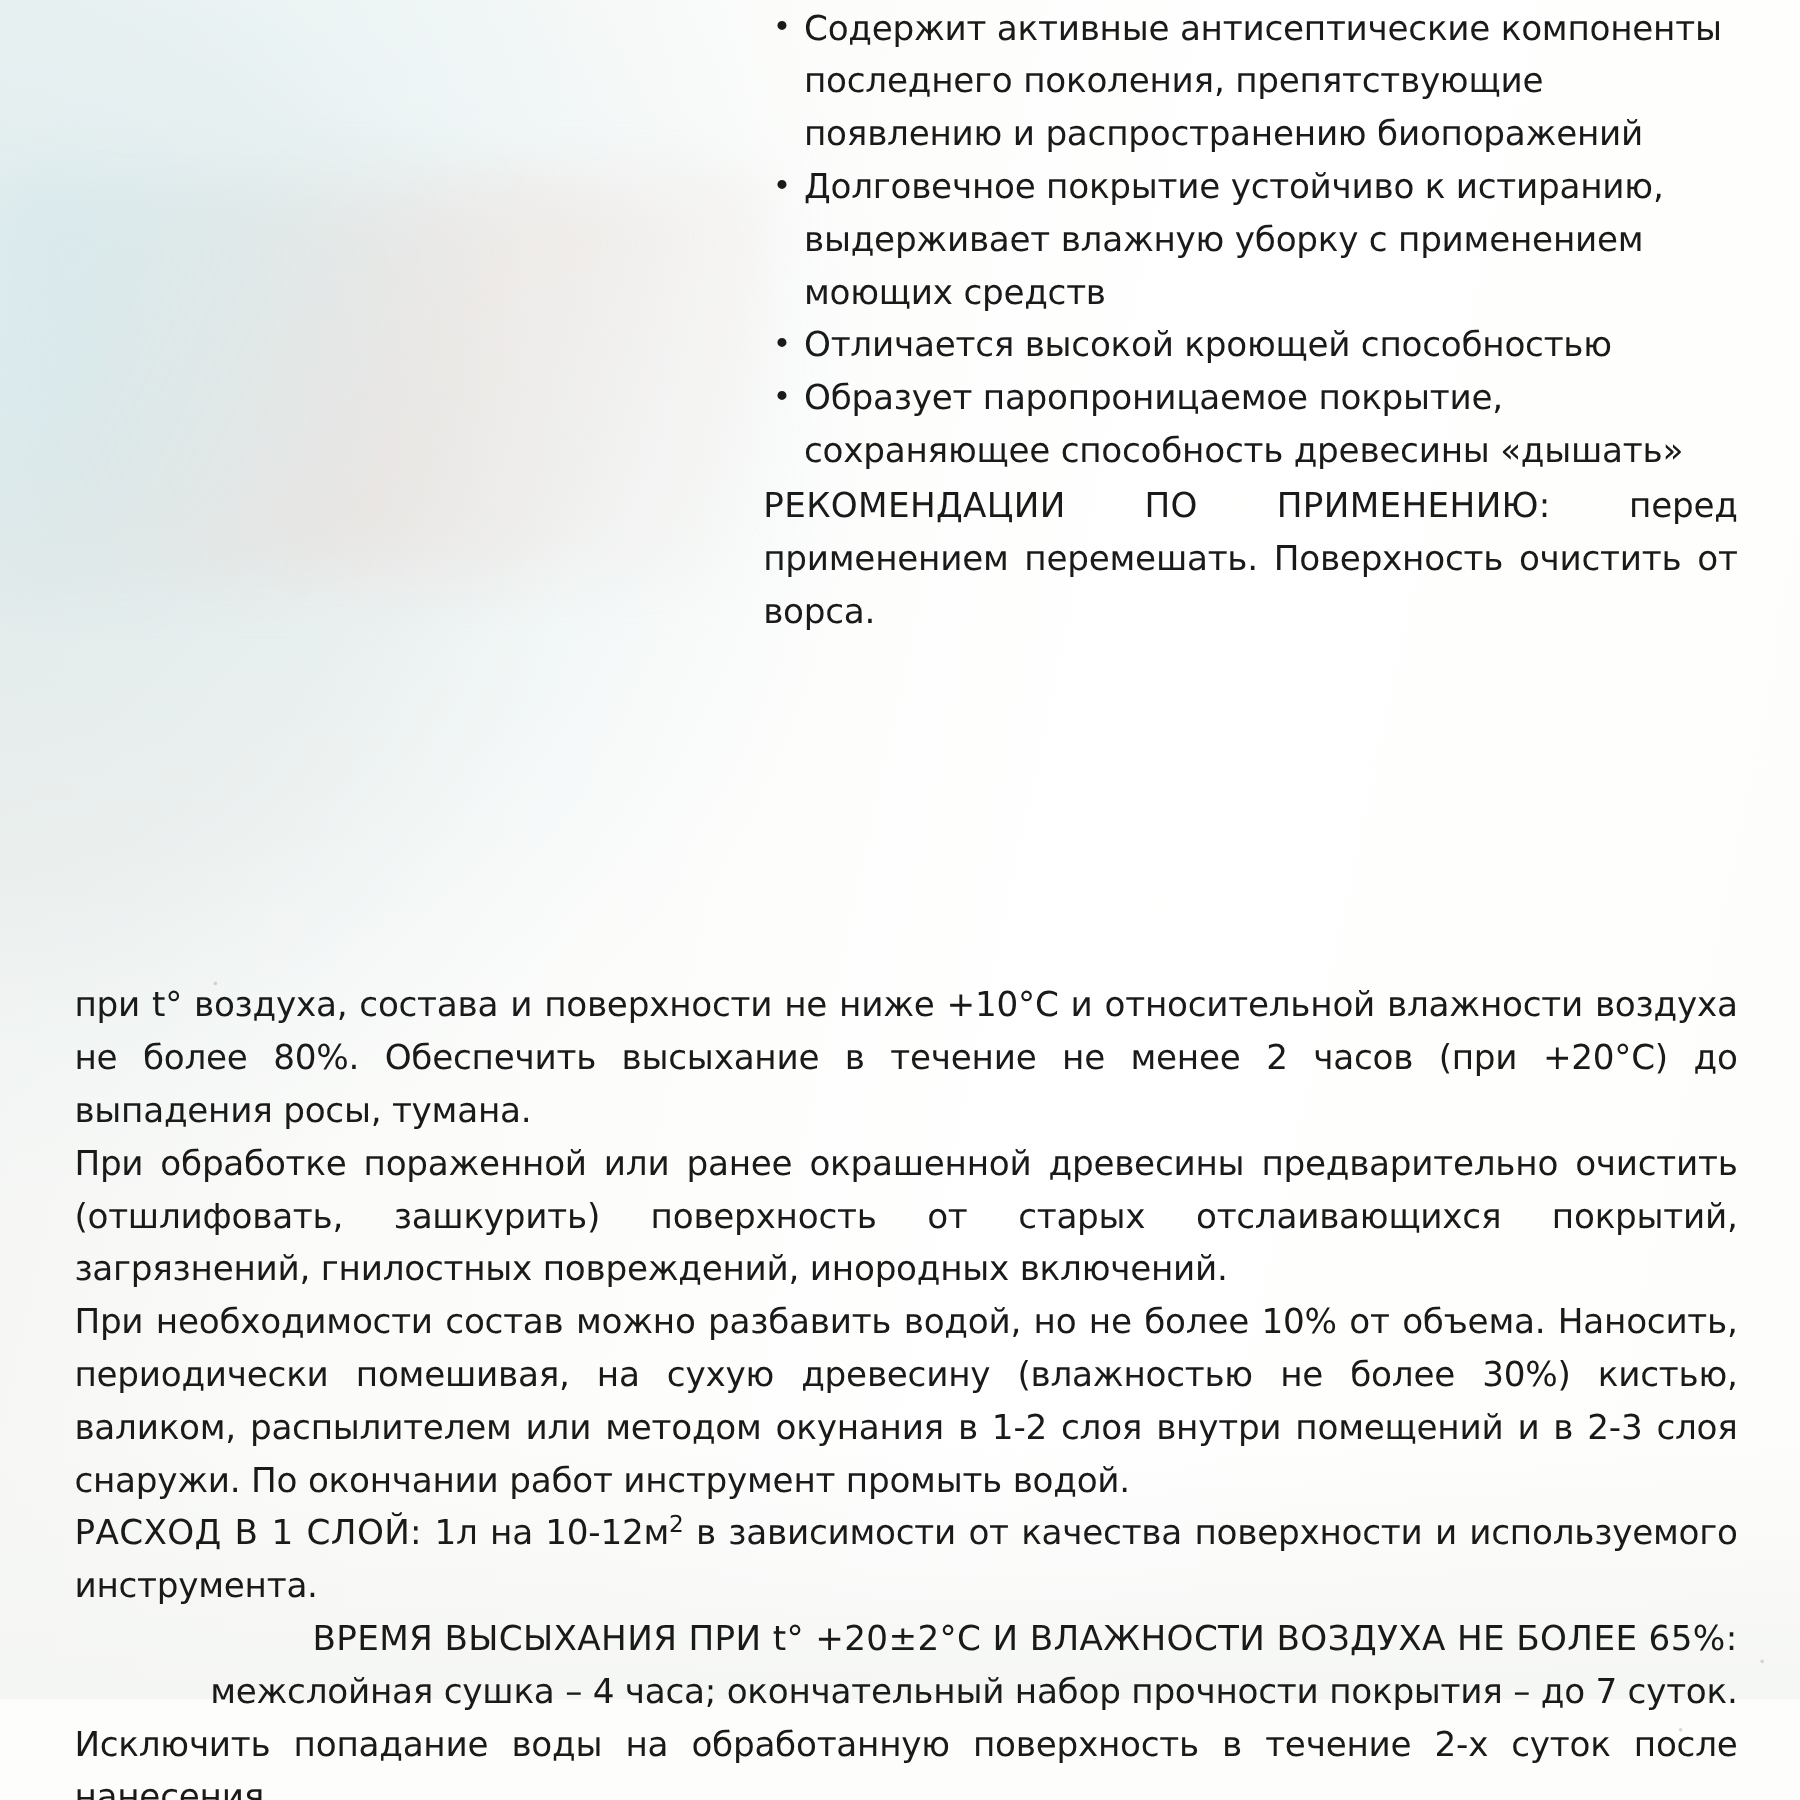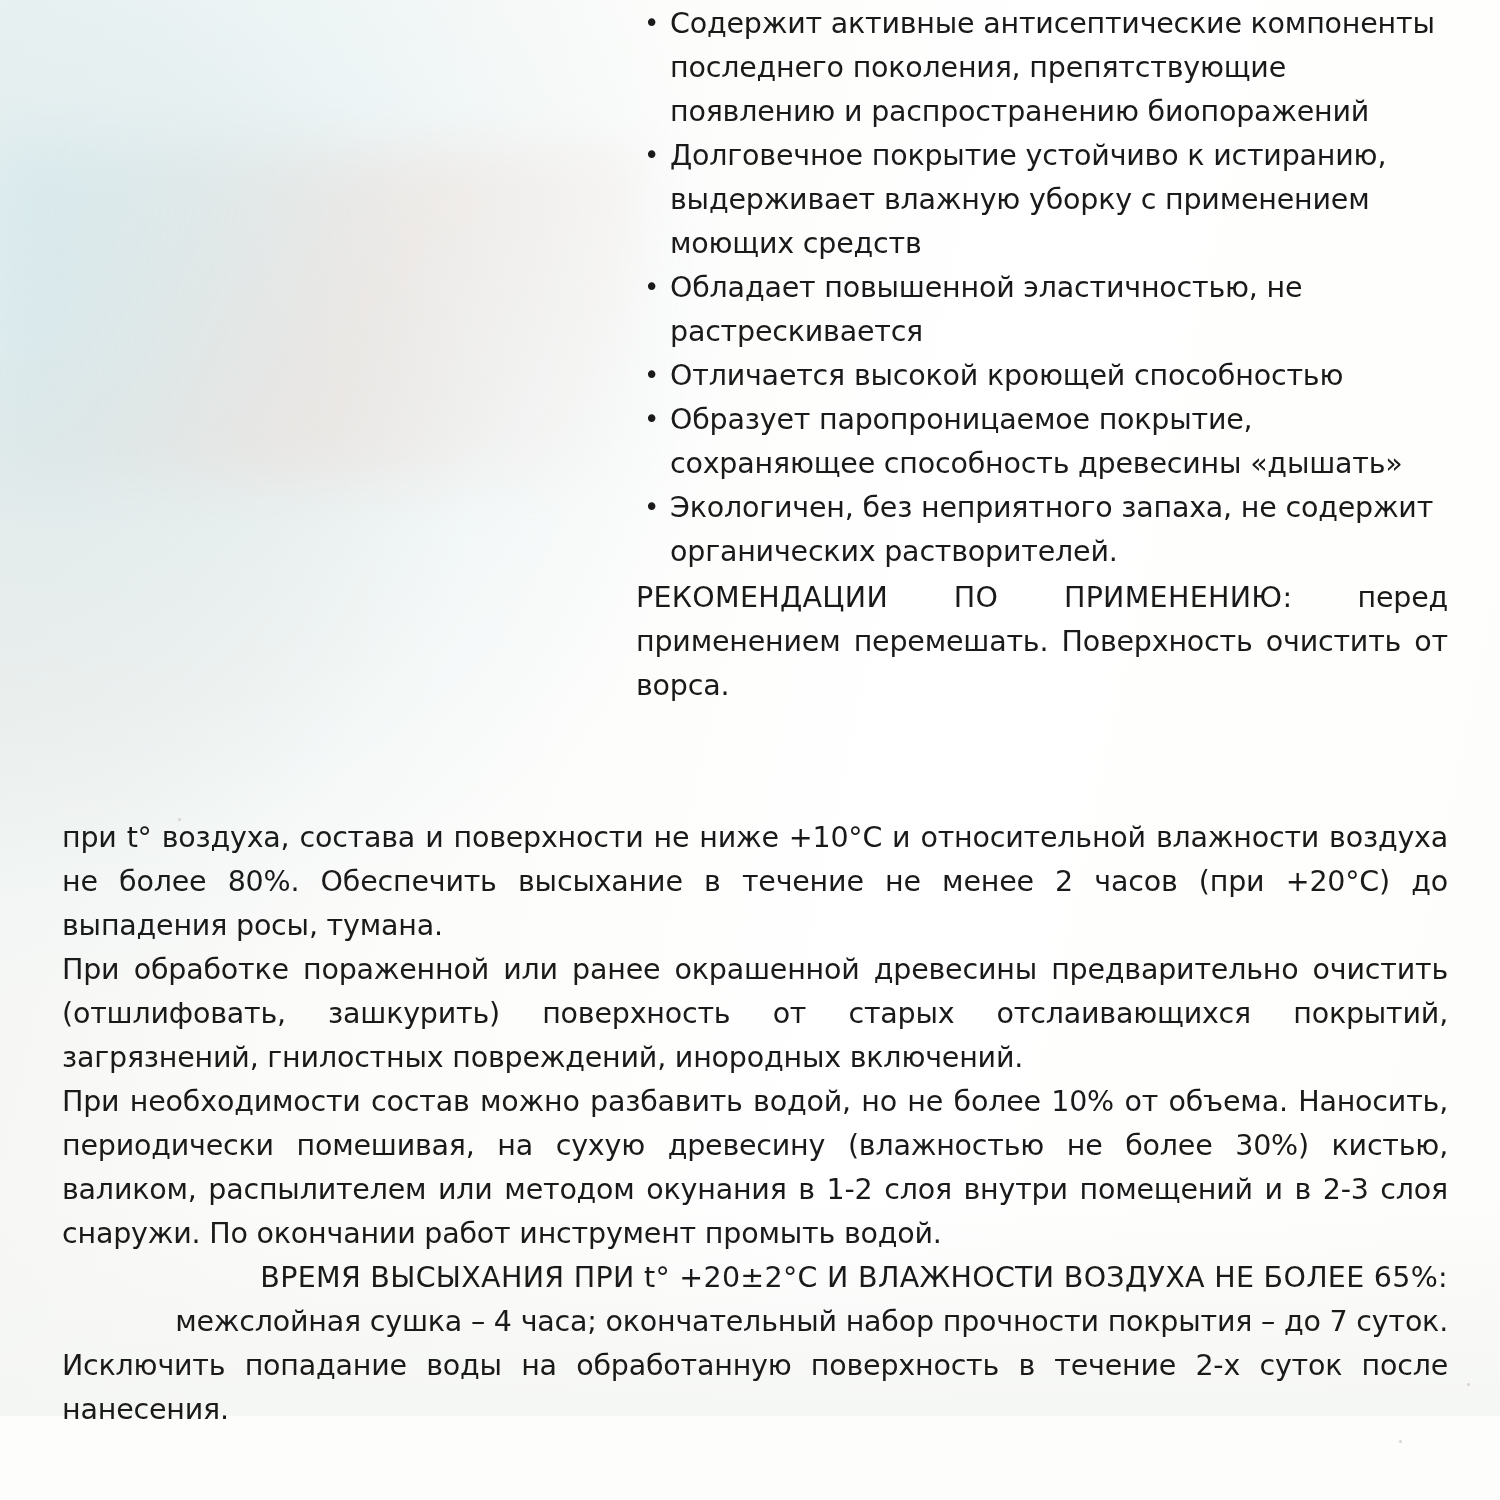--- a/index.html
+++ b/index.html
@@ -133,36 +133,35 @@
   <div class="bg-bottom"></div>
 
   <span class="speck" style="left:1467px; top:1383px;"></span>
   <span class="speck" style="left:1399px; top:1440px;"></span>
   <span class="speck" style="left:178px; top:818px;"></span>
 
   <div class="right-col">
     <ul class="features">
       <li>Содержит активные антисептические компоненты последнего поколения, препятствующие появлению и распространению биопоражений</li>
       <li>Долговечное покрытие устойчиво к истиранию, выдерживает влажную уборку с применением моющих средств</li>
-      <li>Обладает повышенной эластичностью, не растрескивается</li>
       <li>Отличается высокой кроющей способностью</li>
       <li>Образует паропроницаемое покрытие, сохраняющее способность древесины «дышать»</li>
-      <li>Экологичен, без неприятного запаха, не содержит органических растворителей.</li>
     </ul>
 
     <p class="para lead"><b class="head">РЕКОМЕНДАЦИИ ПО ПРИМЕНЕНИЮ:</b><span> перед применением перемешать. Поверхность очистить от ворса.</span></p>
 
 
   </div>
 
   <div class="wide-col">
     <p class="para">при t° воздуха, состава и поверхности не ниже +10°С и относительной влажности воздуха не более 80%. Обеспечить высыхание в течение не менее 2 часов (при +20°С) до выпадения росы, тумана.</p>
 
     <p class="para">При обработке пораженной или ранее окрашенной древесины предварительно очистить (отшлифовать, зашкурить) поверхность  от старых отслаивающихся покрытий, загрязнений, гнилостных повреждений, инородных включений.</p>
 
     <p class="para">При необходимости состав можно разбавить водой, но не более 10% от объема. Наносить, периодически помешивая, на сухую древесину (влажностью не более 30%) кистью, валиком, распылителем или методом окунания в 1-2 слоя внутри помещений и в 2-3 слоя снаружи. По окончании работ инструмент промыть водой.</p>
 
+    <p class="para"><b class="head">РАСХОД В 1 СЛОЙ:</b><span> 1л на 10-12м</span><span class="sup">2</span><span> в зависимости от качества поверхности и используемого инструмента.</span></p>
 
     <p class="para nojust"><b class="head">ВРЕМЯ ВЫСЫХАНИЯ ПРИ t° +20±2°С И ВЛАЖНОСТИ ВОЗДУХА НЕ БОЛЕЕ 65%:</b></p>
     <p class="para nojust">межслойная сушка – 4 часа; окончательный набор прочности покрытия – до 7 суток.</p>
     <p class="para">Исключить попадание воды на обработанную поверхность в течение 2-х суток после нанесения.</p>
   </div>
 </div>
 
 </body></html>

